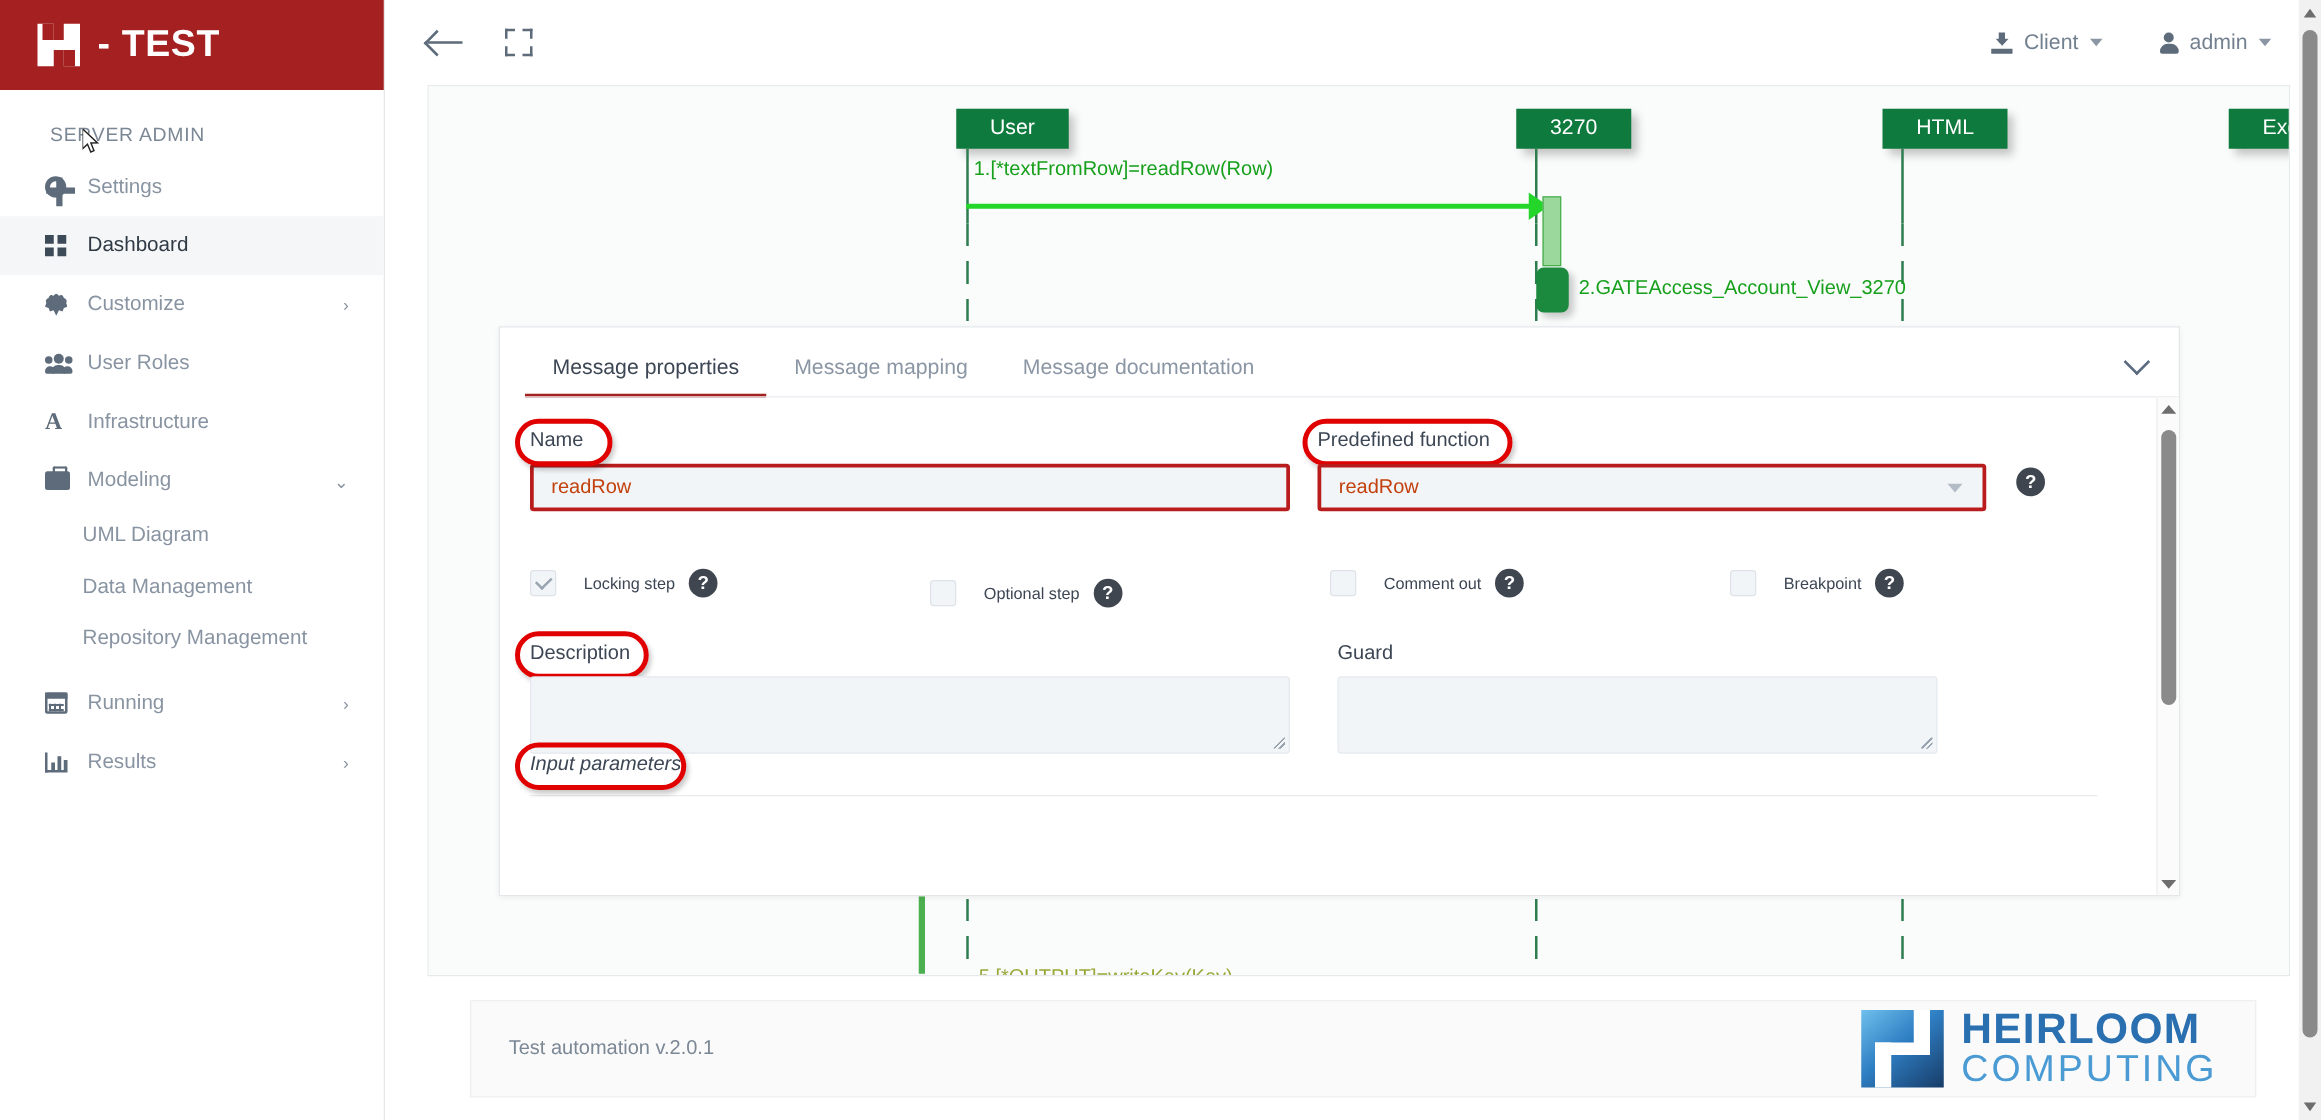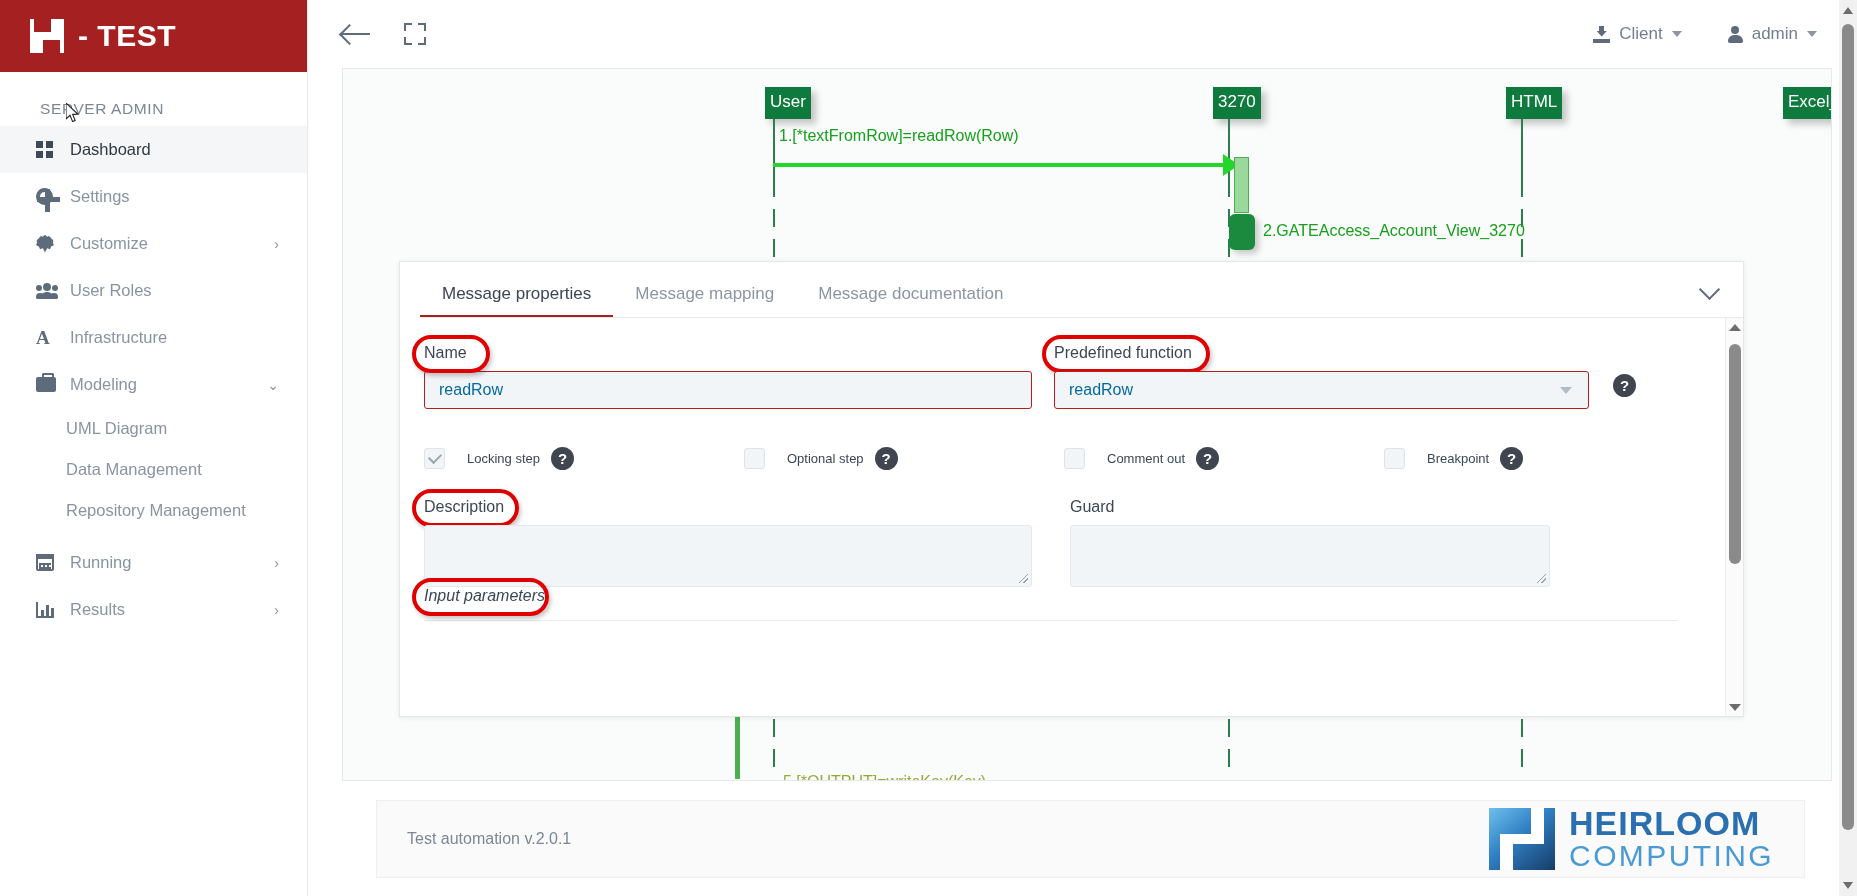--- a/index.html
+++ b/index.html
@@ -87,21 +87,21 @@
   .ico-person::before { content:""; position:absolute; left:3.5px; top:0; width:8px; height:8px; border-radius:50%; background:currentColor; }
   .ico-person::after { content:""; position:absolute; left:0; bottom:0; width:15px; height:8px; border-radius:7px 7px 2px 2px; background:currentColor; }
   .caret-d { width:0; height:0; border-left:5px solid transparent; border-right:5px solid transparent; border-top:6px solid #8b96a4; }
 
   
   .content { position:absolute; left:34px; top:68px; right:26px; bottom:0; }
   .card { position:absolute; left:0; top:0; width:1490px; height:713px; background:#fff; border:1px solid #e6e9ec; }
 
   
   .diagram { position:absolute; left:0; top:0; width:1488px; height:711px; background:#fafbfb; overflow:hidden; }
-  .lifeline-box { position:absolute; background:#0f7a3d; color:#fff; font-size:17px; padding:5px 5px 7px; box-shadow:5px 5px 7px rgba(0,0,0,0.22); white-space:nowrap; }
+  .lifeline-box { position:absolute; background:#0f7a3d; color:#fff; font-size:17px; padding:5px 27px 7px; box-shadow:5px 5px 7px rgba(0,0,0,0.22); white-space:nowrap; }
   .lifeline-line { position:absolute; width:2px; background:#2e7d4f; }
   .lifeline-dash { position:absolute; width:2px; background:repeating-linear-gradient(to bottom, #2e7d4f 0 18px, transparent 18px 30px); }
   .msg-line { position:absolute; height:4px; background:#25d62a; }
   .msg-head { position:absolute; width:0; height:0; border-top:11px solid transparent; border-bottom:11px solid transparent; border-left:16px solid #25d62a; }
   .msg-label { position:absolute; color:#17a01c; font-size:16px; white-space:nowrap; }
   .act-bar { position:absolute; width:15px; background:#9ad89c; border:1px solid #4caf50; }
   .act-box { position:absolute; width:26px; height:36px; background:#1b8a3f; border-radius:6px; box-shadow:4px 4px 6px rgba(0,0,0,0.2); }
   .msg-label.olive { color:#9aa83a; }
 
   
@@ -112,21 +112,21 @@
   .tab.active::after { content:""; position:absolute; left:0; right:0; bottom:0; height:3px; background:#a52121; }
   .tabs-rule { position:absolute; left:20px; right:0; bottom:0; height:1px; background:#e9ecef; }
   .panel-collapse { position:absolute; right:26px; top:20px; cursor:pointer; }
   .chev-d { width:15px; height:15px; border-right:2.5px solid #5b6b80; border-bottom:2.5px solid #5b6b80; transform:rotate(45deg); }
 
   .form-area { position:absolute; left:0; top:56px; right:24px; bottom:0; overflow:hidden; padding:26px 0 0 12px; }
   .row { display:flex; }
   .fld { position:relative; }
   .lbl { font-size:16px; color:#3c4654; margin-bottom:9px; display:inline-block; }
   .annot-ring { position:absolute; border:4px solid #e00000; border-radius:22px; box-shadow:2px 3px 4px rgba(0,0,0,0.22); pointer-events:none; }
-  .inp { height:38px; background:#f2f5f8; border:1px solid #b91c1c; border-radius:3px; color:#0369a1; font-size:16px; padding:0 14px; display:flex; align-items:center; }
+  .inp { height:38px; background:#f2f5f8; border:3px solid #b91c1c; border-radius:3px; color:#c2410c; font-size:16px; padding:0 14px; display:flex; align-items:center; }
   .ta { background:#f2f5f8; border:1px solid #e3e9ee; border-radius:3px; position:relative; }
   .ta::after { content:""; position:absolute; right:3px; bottom:3px; width:9px; height:9px;
     background: linear-gradient(135deg, transparent 45%, #9aa4b0 45%, #9aa4b0 55%, transparent 55%),
                 linear-gradient(135deg, transparent 70%, #9aa4b0 70%, #9aa4b0 80%, transparent 80%); }
   .sel-caret { position:absolute; right:16px; top:50%; margin-top:-3px; width:0; height:0; border-left:6px solid transparent; border-right:6px solid transparent; border-top:7px solid #b3bcc6; }
   .help { width:23px; height:23px; border-radius:50%; background:#3f4650; color:#fff; font-size:15px; font-weight:bold; display:flex; align-items:center; justify-content:center; cursor:pointer; }
   .cb { width:21px; height:21px; border:1px solid #dde3e9; background:#f2f5f8; border-radius:3px; display:flex; align-items:center; justify-content:center; }
   .cb.checked::after { content:""; width:10px; height:6px; border-left:2.5px solid #9aa4b0; border-bottom:2.5px solid #9aa4b0; transform:rotate(-45deg); margin-top:-3px; }
   .cb-label { font-size:13px; color:#3c4654; margin-left:11px; }
   .cb-wrap { display:flex; align-items:center; gap:11px; }
@@ -170,36 +170,36 @@
           <span class="bm-r"></span>
         <span class="bm-bar"></span>
           <span class="bm-nl"></span>
           <span class="bm-nr"></span>
       </div>
       <span class="brand-title">- TEST</span>
     </div>
 
     <div class="side-section">SERVER ADMIN</div>
 
+    <div class="nav-item">
+      <span class="nav-ico">
+          <span class="ico-gear"></span>
+        </span>
+      <span class="nav-label">Settings</span>
+    </div>
     <div class="nav-item active">
       <span class="nav-ico">
           <span class="ico-grid">
             <i></i>
             <i></i>
             <i></i>
             <i></i>
           </span>
         </span>
       <span class="nav-label">Dashboard</span>
-    </div>
-    <div class="nav-item">
-      <span class="nav-ico">
-          <span class="ico-gear"></span>
-        </span>
-      <span class="nav-label">Settings</span>
     </div>
     <div class="nav-item">
       <span class="nav-ico">
           <span class="ico-star"></span>
         </span>
       <span class="nav-label">Customize</span>
       <span class="nav-caret">›</span>
     </div>
     <div class="nav-item">
       <span class="nav-ico">
@@ -351,21 +351,21 @@
                 <div class="help">?</div>
               </div>
             </div>
 
             <div class="row" style="padding-left:12px; margin-top:38px;">
               <div class="cb-wrap" style="width:320px;">
                 <span class="cb checked"></span>
                 <span class="cb-label">Locking step</span>
                 <span class="help">?</span>
               </div>
-              <div class="cb-wrap" style="width:320px;">
+              <div class="cb-wrap" style="width:320px;margin-top:16px;">
                 <span class="cb"></span>
                 <span class="cb-label">Optional step</span>
                 <span class="help">?</span>
               </div>
               <div class="cb-wrap" style="width:320px;">
                 <span class="cb"></span>
                 <span class="cb-label">Comment out</span>
                 <span class="help">?</span>
               </div>
               <div class="cb-wrap">

